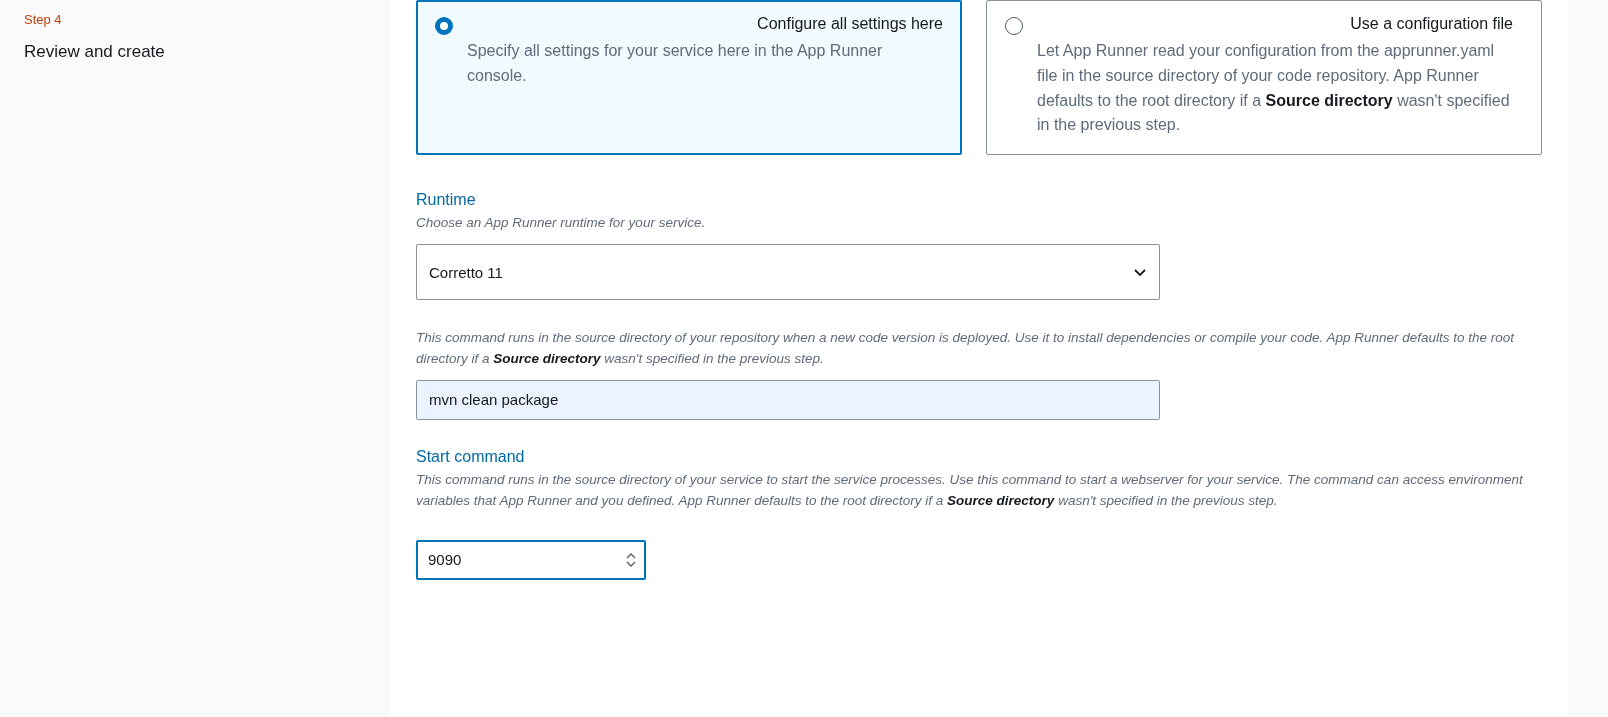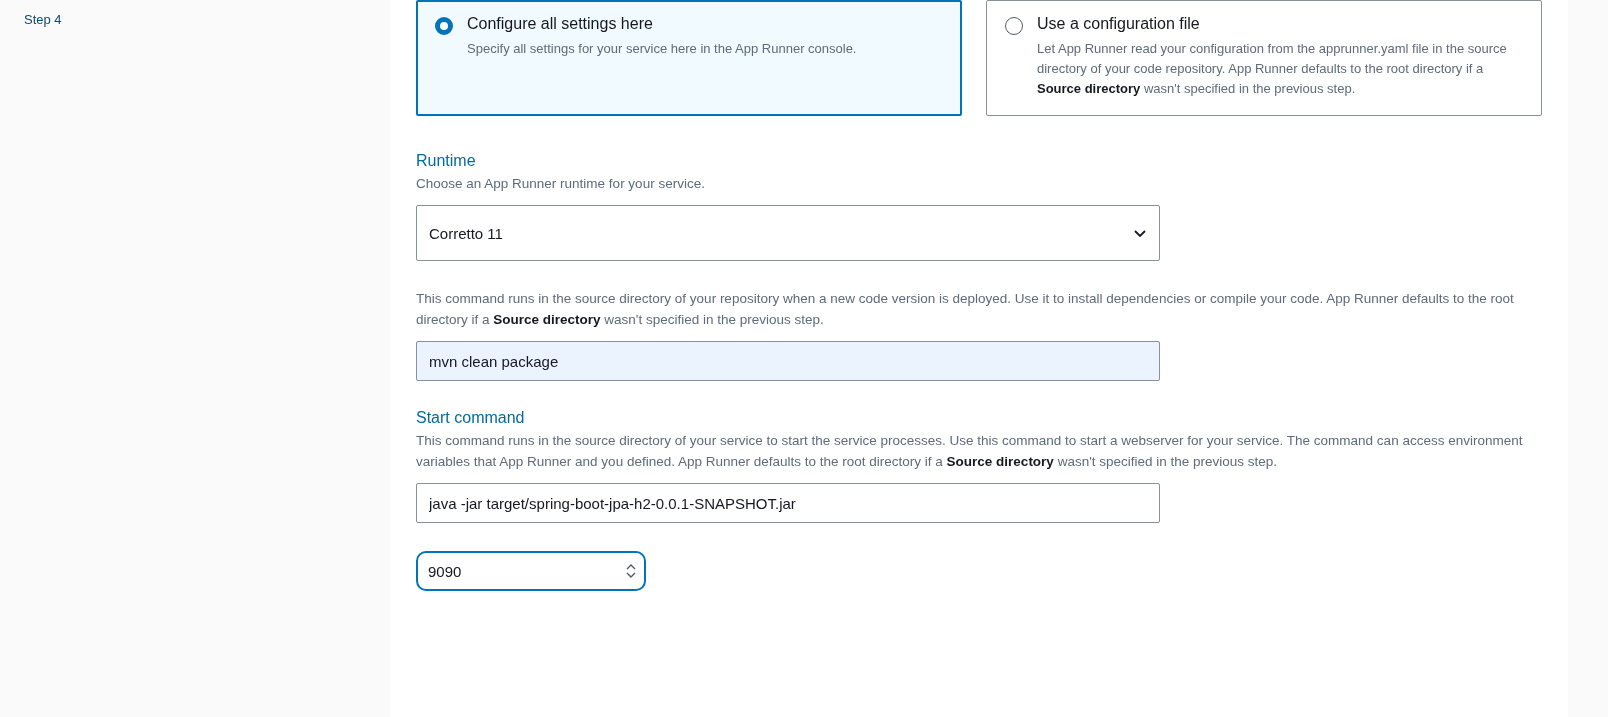--- a/index.html
+++ b/index.html
@@ -13,21 +13,21 @@
       height: 717px;
       overflow: hidden;
     }
     .sidebar {
       width: 390px;
       background: #fafafa;
       padding: 12px 24px;
       flex-shrink: 0;
     }
     .step-label {
-      color: #0c4a6e;
+      color: #c2410c;
       font-size: 13px;
       margin-bottom: 15px;
     }
     .step-title {
       color: #16191f;
       font-size: 17px;
       font-weight: 400;
     }
     .main {
       flex: 1;
@@ -69,40 +69,42 @@
       background: #ffffff;
     }
     .option-card.selected .radio-outer {
       border: 5px solid #0073bb;
     }
     .option-title {
       font-size: 16px;
       font-weight: 400;
       color: #16191f;
       margin-bottom: 6px;
+      text-align: right;
     }
     .option-desc {
-      font-size: 13px;
+      font-size: 16px;
       color: #5f6b7a;
       line-height: 1.55;
     }
     .option-desc .italic { }
     .option-desc .bold { font-weight: 700; color: #16191f; }
     .field-group { margin-bottom: 28px; }
     .field-label {
       font-size: 16px;
       color: #0369a1;
       font-weight: 400;
       margin-bottom: 4px;
     }
     .field-help {
       font-size: 13.5px;
       color: #5f6b7a;
       line-height: 1.55;
       margin-bottom: 10px;
+      font-style: italic;
     }
     .field-help .bold { font-weight: 700; color: #16191f; }
     .select-wrap {
       position: relative;
       width: 744px;
     }
     .select-box {
       width: 100%;
       height: 56px;
       border: 1px solid #879196;
@@ -132,21 +134,21 @@
       color: #16191f;
       background: #ffffff;
       font-family: inherit;
     }
     .text-input.highlight { background: #eaf3ff; }
     .num-wrap { position: relative; width: 230px; }
     .num-input {
       width: 100%;
       height: 40px;
       border: 2px solid #0073bb;
-      border-radius: 10px;
+      border-radius: 2px;
       padding: 0 34px 0 10px;
       font-size: 15px;
       color: #16191f;
       font-family: inherit;
       outline: none;
     }
     .spinner {
       position: absolute;
       right: 10px;
       top: 50%;
@@ -155,20 +157,21 @@
       flex-direction: column;
       gap: 2px;
     }
     .spinner svg { display: block; }
   </style>
 </head>
 <body>
 
 <div class="sidebar">
   <div class="step-label">Step 4</div>
+  <div class="step-title">Review and create</div>
 </div>
 
 <div class="main">
 
   <div class="option-row">
 
     <div class="option-card selected">
       <div class="radio-outer"></div>
       <div>
         <div class="option-title">Configure all settings here</div>
@@ -206,21 +209,20 @@
       <span>This command runs in the source directory of your repository when a new code version is deployed. Use it to install dependencies or compile your code. App Runner defaults to the root directory if a </span><span class="bold">Source directory</span><span> wasn't specified in the previous step.</span>
     </div>
     <input type="text" class="text-input highlight" value="mvn clean package" style="">
   </div>
 
   <div class="field-group">
     <div class="field-label">Start command</div>
     <div class="field-help">
       <span>This command runs in the source directory of your service to start the service processes. Use this command to start a webserver for your service. The command can access environment variables that App Runner and you defined. App Runner defaults to the root directory if a </span><span class="bold">Source directory</span><span> wasn't specified in the previous step.</span>
     </div>
-    <input type="text" class="text-input" value="java -jar target/spring-boot-jpa-h2-0.0.1-SNAPSHOT.jar" style="">
   </div>
 
   <div class="field-group">
     <div class="num-wrap">
       <input type="text" class="num-input" value="9090" style="">
       <div class="spinner">
         <svg width="10" height="6" viewBox="0 0 10 6">
             <path d="M1 5 L5 1 L9 5" stroke="#545b64" stroke-width="1.4" fill="none"></path>
           </svg>
         <svg width="10" height="6" viewBox="0 0 10 6">

